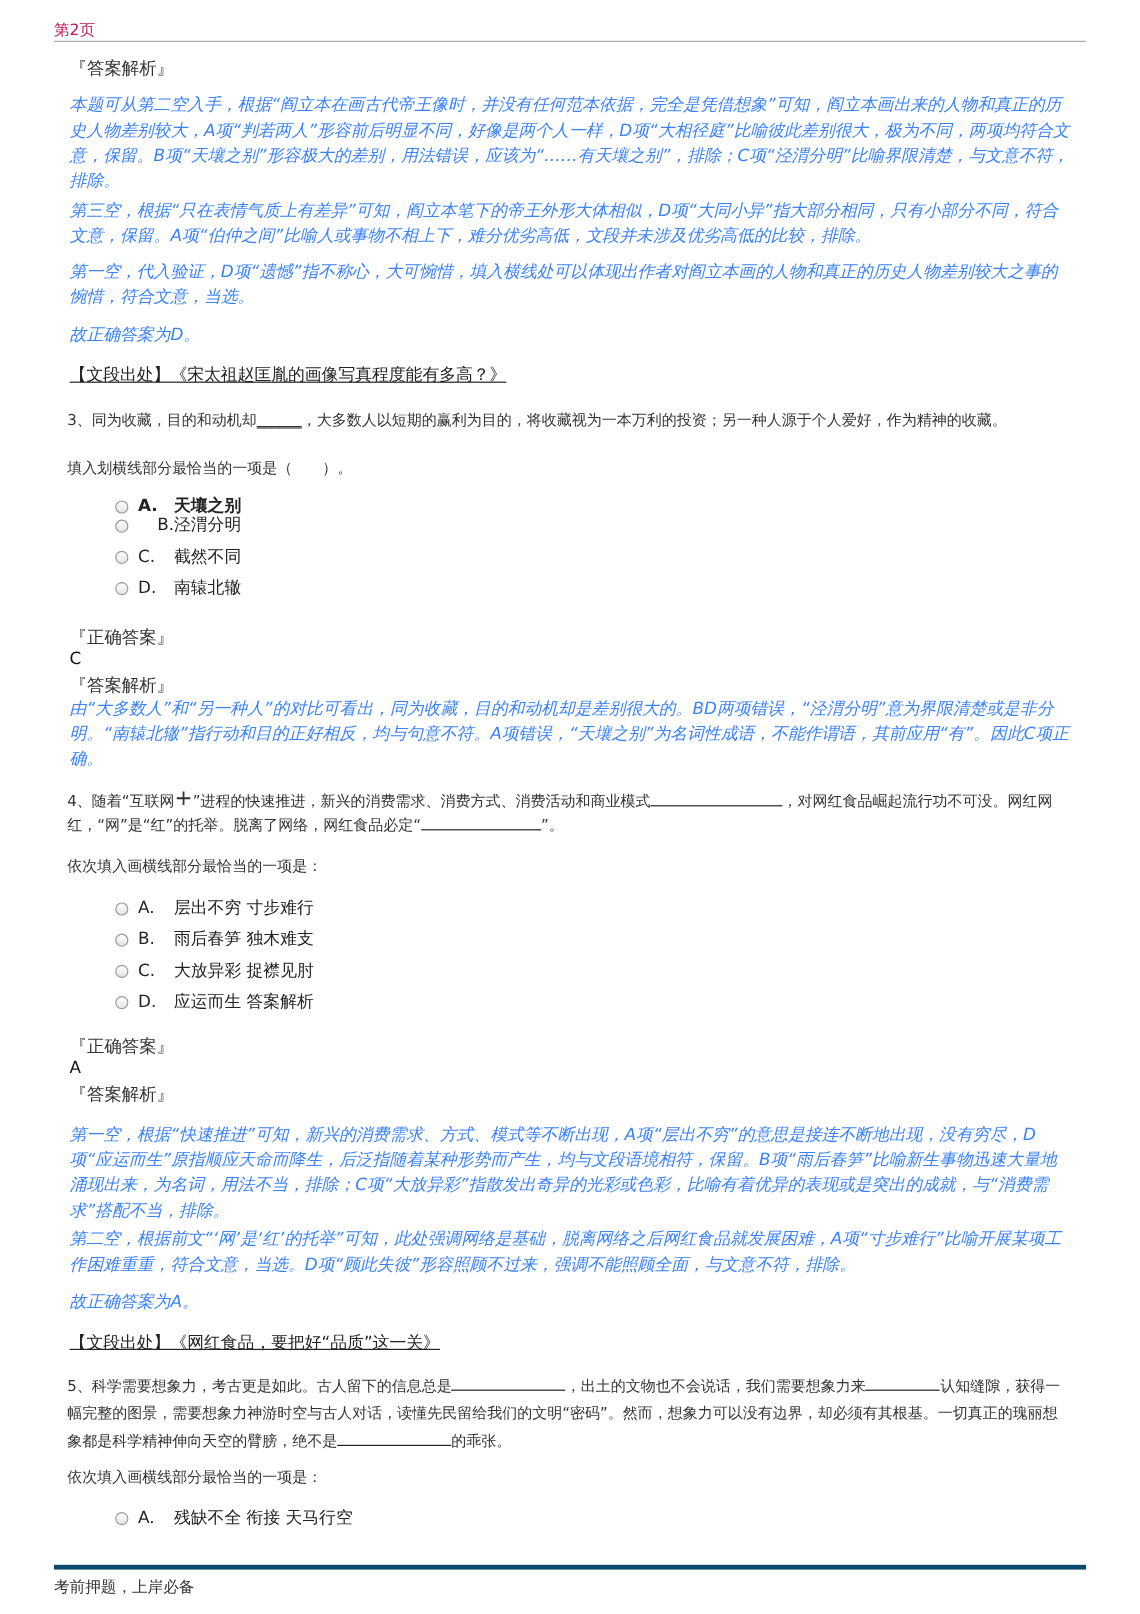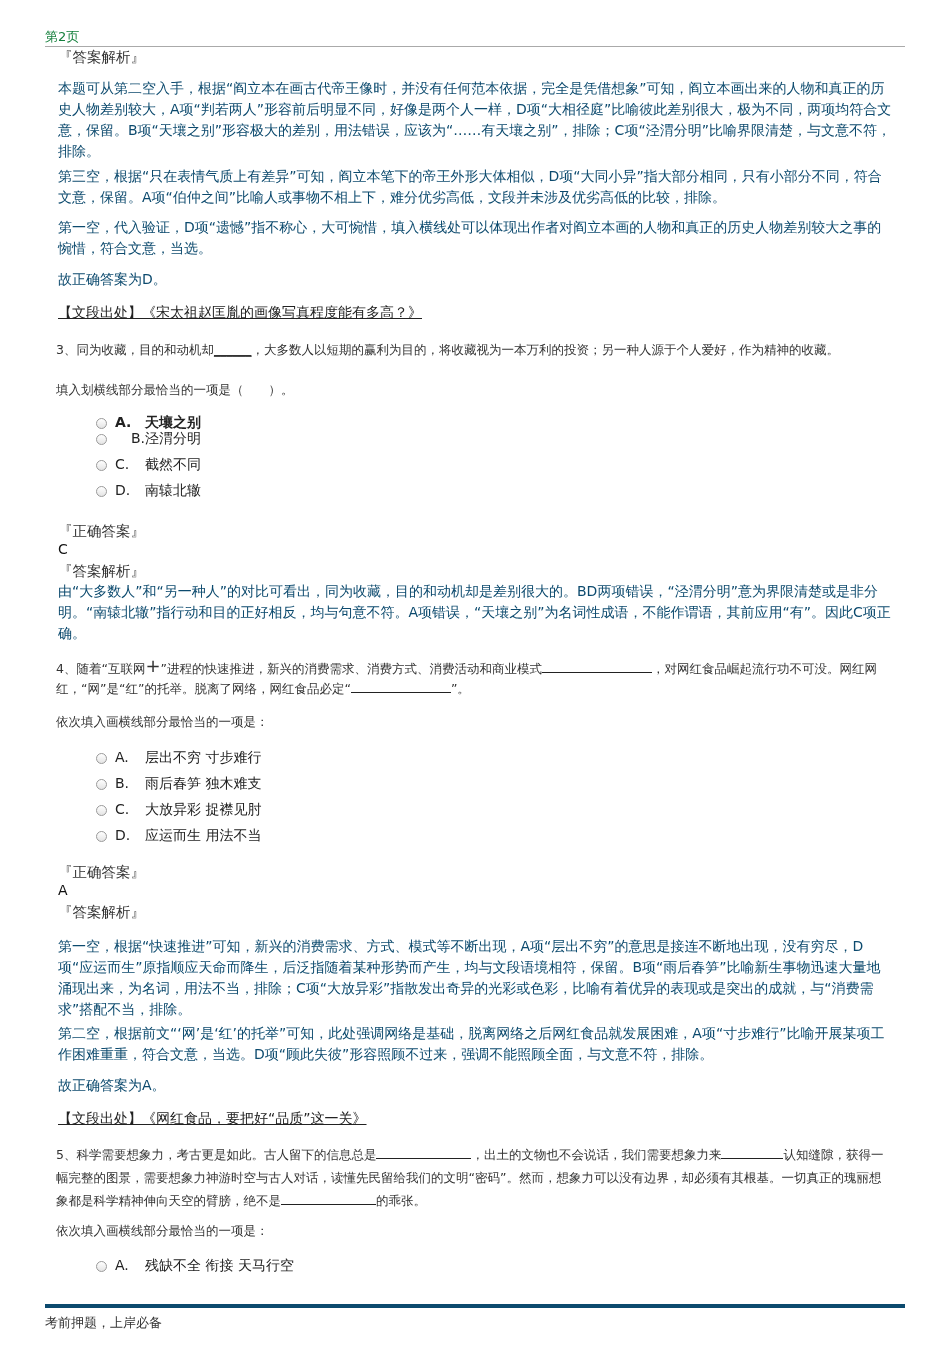--- a/index.html
+++ b/index.html
@@ -2,36 +2,36 @@
 <html><head>
 <meta charset="utf-8">
 <style>
   html, body { margin: 0; padding: 0; background: #ffffff; }
   body {
     width: 950px; height: 1345px; position: relative; overflow: hidden;
     font-family: "DejaVu Sans", "Liberation Sans", sans-serif;
     color: #222;
   }
   .header {
-    position: absolute; left: 45px; top: 26px; width: 860px; height: 20px;
+    position: absolute; left: 45px; top: 14px; width: 860px; height: 20px;
     border-bottom: 1px solid #aaa;
-    font-size: 13px; color: #15803d;
+    font-size: 13px; color: #be185d;
   }
   .header .left { position: absolute; left: 0; top: 2px; }
   .header .right { position: absolute; right: 0; top: 2px; }
   .footer {
     position: absolute; left: 45px; top: 1304px; width: 860px; height: 26px;
     border-top: 4px solid #0c4a6e;
     font-size: 13px; color: #333;
   }
   .footer .left { position: absolute; left: 0; top: 6px; }
   .footer .right { position: absolute; right: 0; top: 6px; }
 
   .blk { position: absolute; left: 58px; width: 836px; }
-  .p { font-size: 14px; line-height: 21px; color: #0c4a6e; }
+  .p { font-size: 14px; line-height: 21px; color: #3b82f6; font-style: italic; }
   .label { font-size: 14.5px; color: #333; }
   .ans { font-size: 14px; color: #111; }
   .q { font-size: 12.5px; line-height: 20px; color: #333; }
   .q .blank { display: inline-block; border-bottom: 1px solid #222; height: 12px; vertical-align: baseline; }
   .q .plus { font-size: 18px; vertical-align: 1px; }
   .opt { position: absolute; left: 96px; font-size: 14px; height: 20px; line-height: 20px; color: #222; }
   .opt .radio {
     display: inline-block; width: 9px; height: 9px; border: 1px solid #9a9a9a; border-radius: 50%;
     margin-right: 8px; vertical-align: -2px; background: linear-gradient(#fff, #e4e4e4);
   }
@@ -83,21 +83,21 @@
 <div class="opt" style="top:747px;">
   <span class="radio"></span><span class="letter">A.</span><span>层出不穷 寸步难行</span>
 </div>
 <div class="opt" style="top:773px;">
   <span class="radio"></span><span class="letter">B.</span><span>雨后春笋 独木难支</span>
 </div>
 <div class="opt" style="top:799px;">
   <span class="radio"></span><span class="letter">C.</span><span>大放异彩 捉襟见肘</span>
 </div>
 <div class="opt" style="top:825px;">
-  <span class="radio"></span><span class="letter">D.</span><span>应运而生 用法不当</span>
+  <span class="radio"></span><span class="letter">D.</span><span>应运而生 答案解析</span>
 </div>
 
 <div class="blk label" style="top:863px;">『正确答案』</div>
 <div class="blk ans" style="top:882px;">A</div>
 <div class="blk label" style="top:903px;">『答案解析』</div>
 <div class="blk p" style="top:936px;">第一空，根据“快速推进”可知，新兴的消费需求、方式、模式等不断出现，A项“层出不穷”的意思是接连不断地出现，没有穷尽，D项“应运而生”原指顺应天命而降生，后泛指随着某种形势而产生，均与文段语境相符，保留。B项“雨后春笋”比喻新生事物迅速大量地涌现出来，为名词，用法不当，排除；C项“大放异彩”指散发出奇异的光彩或色彩，比喻有着优异的表现或是突出的成就，与“消费需求”搭配不当，排除。</div>
 <div class="blk p" style="top:1023px;">第二空，根据前文“‘网’是‘红’的托举”可知，此处强调网络是基础，脱离网络之后网红食品就发展困难，A项“寸步难行”比喻开展某项工作困难重重，符合文意，当选。D项“顾此失彼”形容照顾不过来，强调不能照顾全面，与文意不符，排除。</div>
 <div class="blk p" style="top:1075px;">故正确答案为A。</div>
 <div class="blk src" style="top:1110px;">【文段出处】《网红食品，要把好“品质”这一关》</div>
 

